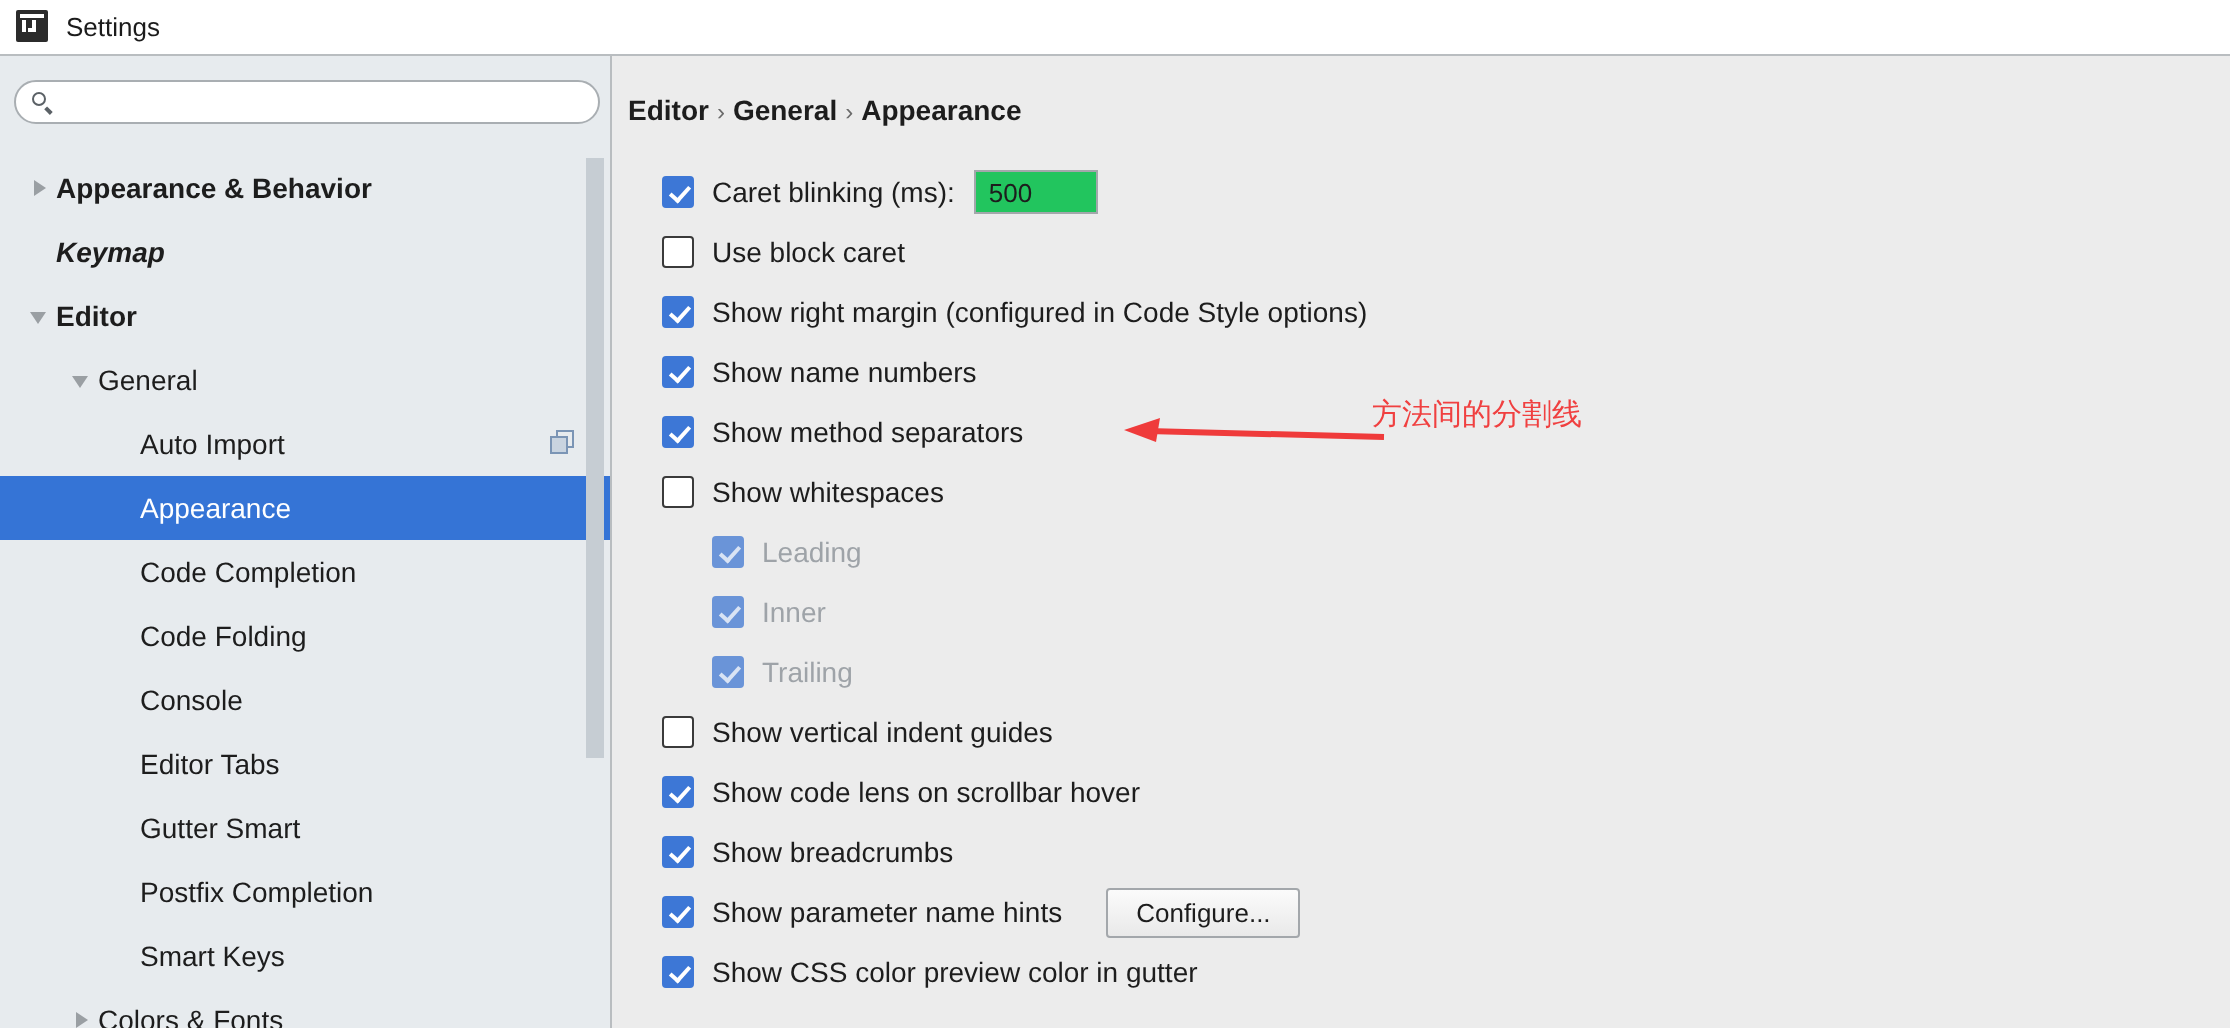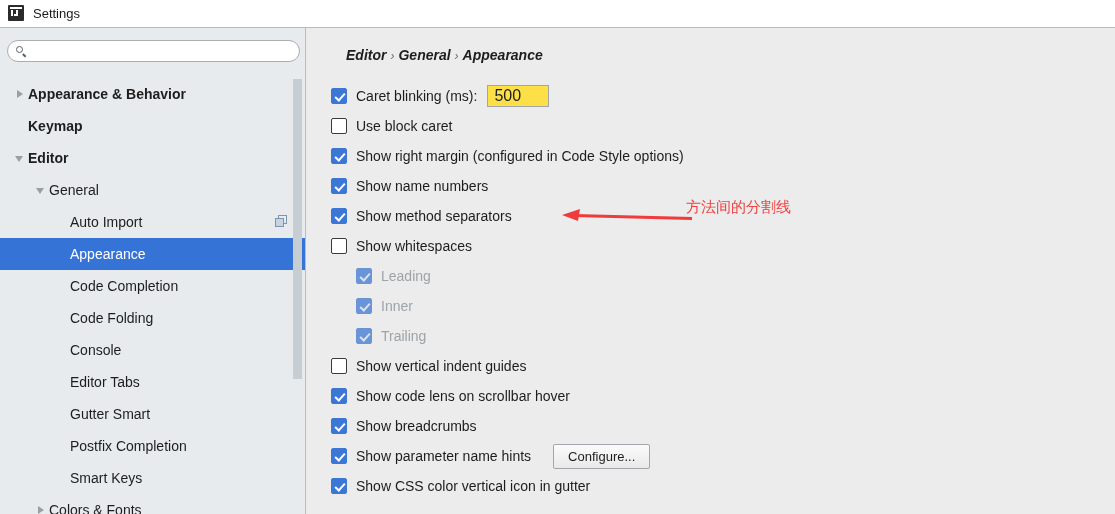--- a/index.html
+++ b/index.html
@@ -221,26 +221,25 @@
     position: absolute;
     left: 306px; top: 27px;
     width: 809px; height: 487px;
     background: #ececec;
     border-top: 1px solid #b9bdc0;
     box-sizing: border-box;
     overflow: hidden;
   }
   #breadcrumb {
     position: absolute;
-    left: 40px; top: 19px;
+    left: 8px; top: 19px;
     font-size: 14px;
     font-weight: bold;
     color: #1d1d1d;
     white-space: nowrap;
-    font-style: italic;
   }
   #breadcrumb .sep {
     color: #6b6b6b;
     font-weight: normal;
     margin: 0 4px;
     font-size: 12px;
   }
 
   #options {
     position: absolute;
@@ -294,24 +293,24 @@
     margin-left: 9px;
   }
   .opt-label.disabled {
     color: #9ea3a8;
   }
   .num-input {
     margin-left: 10px;
     width: 62px;
     height: 22px;
     box-sizing: border-box;
-    background: #fde047;
+    background: #22c55e;
     border: 1px solid #a3a7ab;
     font-family: "Liberation Sans", sans-serif;
-    font-size: 16px;
+    font-size: 13px;
     color: #1d1d1d;
     padding: 0 6px;
     outline: none;
   }
   .btn {
     margin-left: 22px;
     height: 25px;
     padding: 0 14px;
     box-sizing: border-box;
     background: linear-gradient(#fbfbfb, #e9e9e9);
@@ -361,21 +360,21 @@
       </span>
       <input id="search-input" type="text" placeholder="" style="">
     </div>
   </div>
 
   <div id="tree">
       <div class="tree-row bold" style="padding-left: 12px;">
         <span class="twisty collapsed"></span>
         <span class="t-label">Appearance &amp; Behavior</span>
       </div>
-      <div class="tree-row bold" style="padding-left: 12px;">
+      <div class="tree-row bold" style="padding-left: 12px; font-style: italic;">
         <span class="twisty"></span>
         <span class="t-label">Keymap</span>
       </div>
       <div class="tree-row bold" style="padding-left: 12px;">
         <span class="twisty expanded"></span>
         <span class="t-label">Editor</span>
       </div>
       <div class="tree-row" style="padding-left: 33px;">
         <span class="twisty expanded"></span>
         <span class="t-label">General</span>
@@ -483,21 +482,21 @@
         <span class="cb checked"></span>
         <span class="opt-label">Show breadcrumbs</span>
       </div>
       <div class="opt-row">
         <span class="cb checked"></span>
         <span class="opt-label">Show parameter name hints</span>
         <button class="btn">Configure...</button>
       </div>
       <div class="opt-row">
         <span class="cb checked"></span>
-        <span class="opt-label">Show CSS color vertical icon in gutter</span>
+        <span class="opt-label">Show CSS color preview color in gutter</span>
       </div>
     </div>
 
 </div>
 
 <svg id="annot-arrow" viewBox="0 0 135 20" xmlns="http://www.w3.org/2000/svg">
   <line x1="132" y1="12.5" x2="14" y2="9.5" stroke="#ef3b3b" stroke-width="3"></line>
   <polygon points="2,9 20,3 18,15" fill="#ef3b3b"></polygon>
 </svg>
 <div id="annot-text">方法间的分割线</div>

